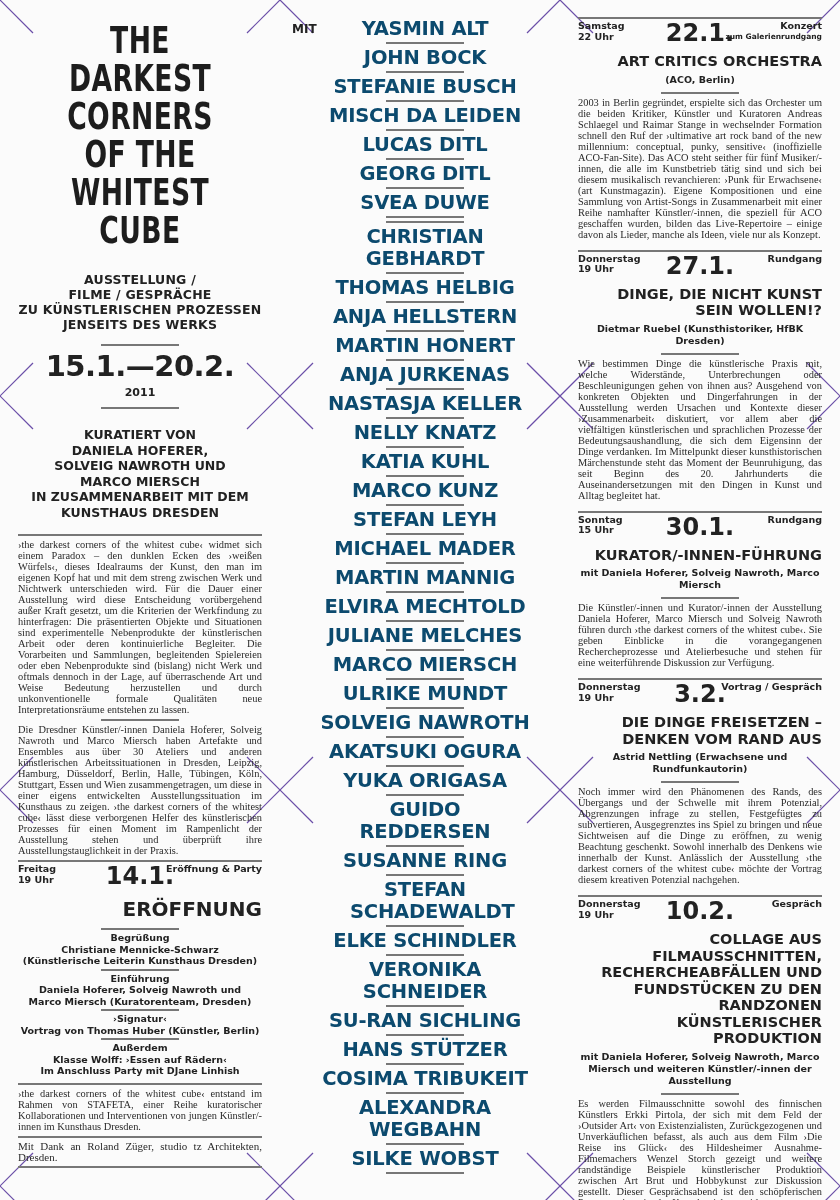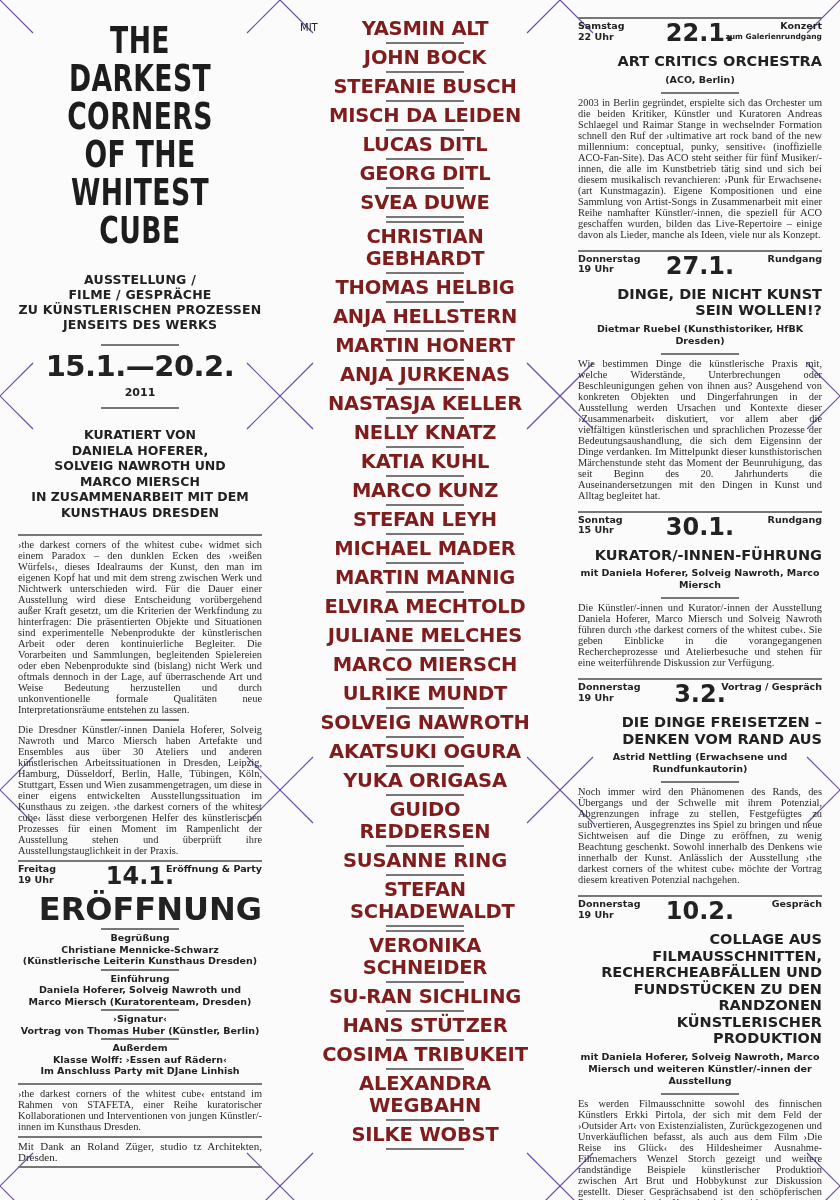--- a/index.html
+++ b/index.html
@@ -9,23 +9,23 @@
   .right{left:578px;width:244px;}
   .title{font-family:"DejaVu Sans Condensed","DejaVu Sans",sans-serif;font-weight:bold;font-size:37px;line-height:38px;text-align:center;letter-spacing:0.5px;margin-top:22px;transform:scaleX(0.8);transform-origin:center top;color:#1d1d1d;}
   .subtitle{text-align:center;font-weight:bold;font-size:12.5px;line-height:15px;margin-top:20px;letter-spacing:0.2px;}
   .rule{height:2px;background:#777;margin:0 auto;}
   .rule.short{width:78px;}
   .rule.full{width:100%;}
   .dates{text-align:center;font-weight:bold;font-size:29px;line-height:32px;margin-top:4px;letter-spacing:-0.5px;}
   .year{text-align:center;font-weight:bold;font-size:11px;line-height:14px;margin:4px 0 7px;}
   .curated{text-align:center;font-weight:bold;font-size:12.5px;line-height:15.5px;margin-top:18px;}
   p.body{font-family:"Liberation Serif",serif;font-size:10.4px;line-height:11px;text-align:justify;margin:3px 0 4px;color:#2a2a2a;}
-  .mit{position:absolute;left:300px;top:22px;font-weight:normal;font-size:10px;}
+  .mit{position:absolute;left:292px;top:22px;font-weight:bold;font-size:12px;}
   .names{position:absolute;left:310px;width:230px;top:18px;text-align:center;}
-  .name{font-weight:bold;font-size:19.5px;line-height:22px;letter-spacing:-0.2px;color:#7f1d1d;}
+  .name{font-weight:bold;font-size:19.5px;line-height:22px;letter-spacing:-0.2px;color:#0c4a6e;}
   .name-rule{width:78px;height:2px;background:#777;margin:2px auto 3px;}
   .event{position:relative;}
   .ev-head{position:relative;height:34px;}
   .ev-day{position:absolute;left:0;top:2px;font-weight:bold;font-size:9.5px;line-height:10.5px;}
   .ev-date{position:absolute;left:0;right:0;top:0;text-align:center;font-weight:bold;font-size:24px;line-height:28px;}
   .ev-type{position:absolute;right:0;top:2px;font-weight:bold;font-size:9.5px;line-height:10.5px;text-align:right;}
   .ev-title{text-align:right;font-weight:bold;font-size:14.5px;line-height:16.5px;margin-top:0;}
   .ev-sub{text-align:center;font-weight:bold;font-size:9.5px;line-height:12px;margin:4px 0 6px;}
   .sec-label{text-align:center;font-weight:bold;font-size:9.5px;line-height:11.5px;}
   svg.marks{position:absolute;left:0;top:0;pointer-events:none;}
@@ -107,21 +107,21 @@
   <div class="event" style="">
     <div class="rule full"></div>
     <div class="ev-head">
       <div class="ev-day">
         <div>Freitag</div>
         <div>19 Uhr</div>
       </div>
       <div class="ev-date">14.1.</div>
       <div class="ev-type">Eröffnung &amp; Party</div>
     </div>
-    <div class="ev-title" style="font-size:32px;line-height:26px">ERÖFFNUNG</div>
+    <div class="ev-title" style="font-size:20px;line-height:26px">ERÖFFNUNG</div>
     <div class="rule short" style="margin:6px auto 2px"></div>
     <div class="sec-label">
       <div>Begrüßung</div>
       <div>Christiane Mennicke-Schwarz</div>
       <div>(Künstlerische Leiterin Kunsthaus Dresden)</div>
     </div>
     <div class="rule short" style="margin:2px auto"></div>
     <div class="sec-label">
       <div>Einführung</div>
       <div>Daniela Hoferer, Solveig Nawroth und</div>
@@ -206,20 +206,21 @@
     <div class="name">AKATSUKI OGURA</div>
     <div class="name-rule"></div>
     <div class="name">YUKA ORIGASA</div>
     <div class="name-rule"></div>
     <div class="name" style="width: 150px; margin: 0px auto;">GUIDO REDDERSEN</div>
     <div class="name-rule"></div>
     <div class="name">SUSANNE RING</div>
     <div class="name-rule"></div>
     <div class="name" style="width: 150px; margin: 0px auto;">STEFAN SCHADEWALDT</div>
     <div class="name-rule"></div>
+    <div class="name">ELKE SCHINDLER</div>
     <div class="name-rule"></div>
     <div class="name" style="width: 150px; margin: 0px auto;">VERONIKA SCHNEIDER</div>
     <div class="name-rule"></div>
     <div class="name">SU-RAN SICHLING</div>
     <div class="name-rule"></div>
     <div class="name">HANS STÜTZER</div>
     <div class="name-rule"></div>
     <div class="name">COSIMA TRIBUKEIT</div>
     <div class="name-rule"></div>
     <div class="name" style="width: 150px; margin: 0px auto;">ALEXANDRA WEGBAHN</div>

